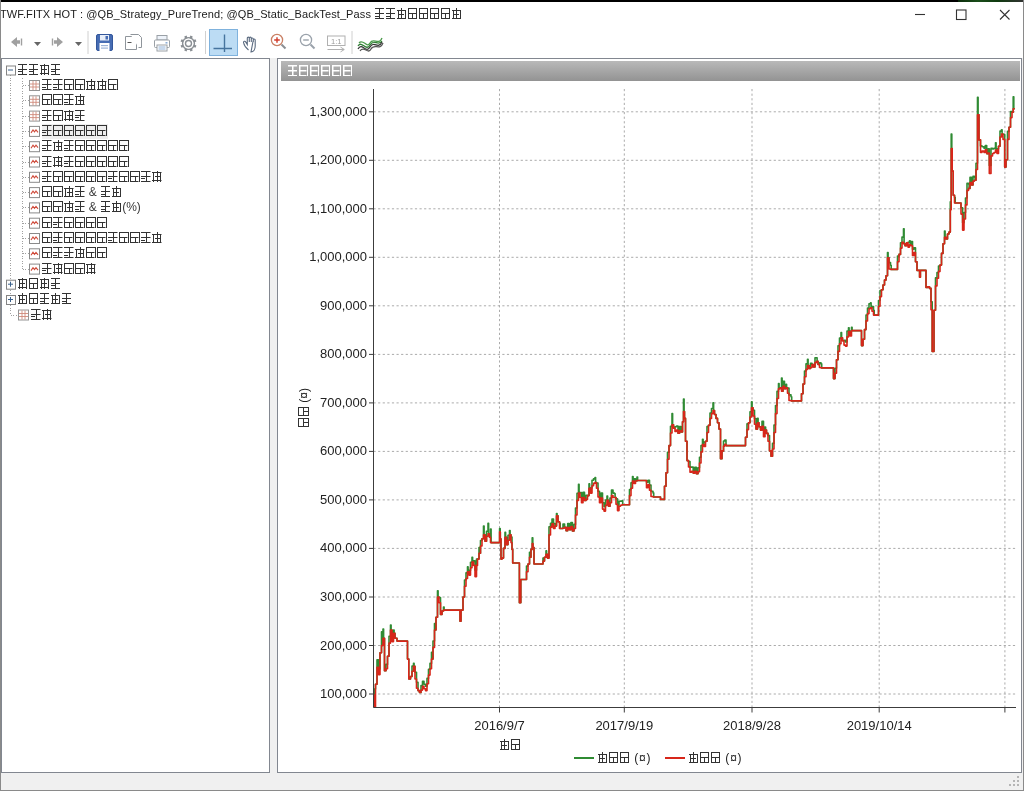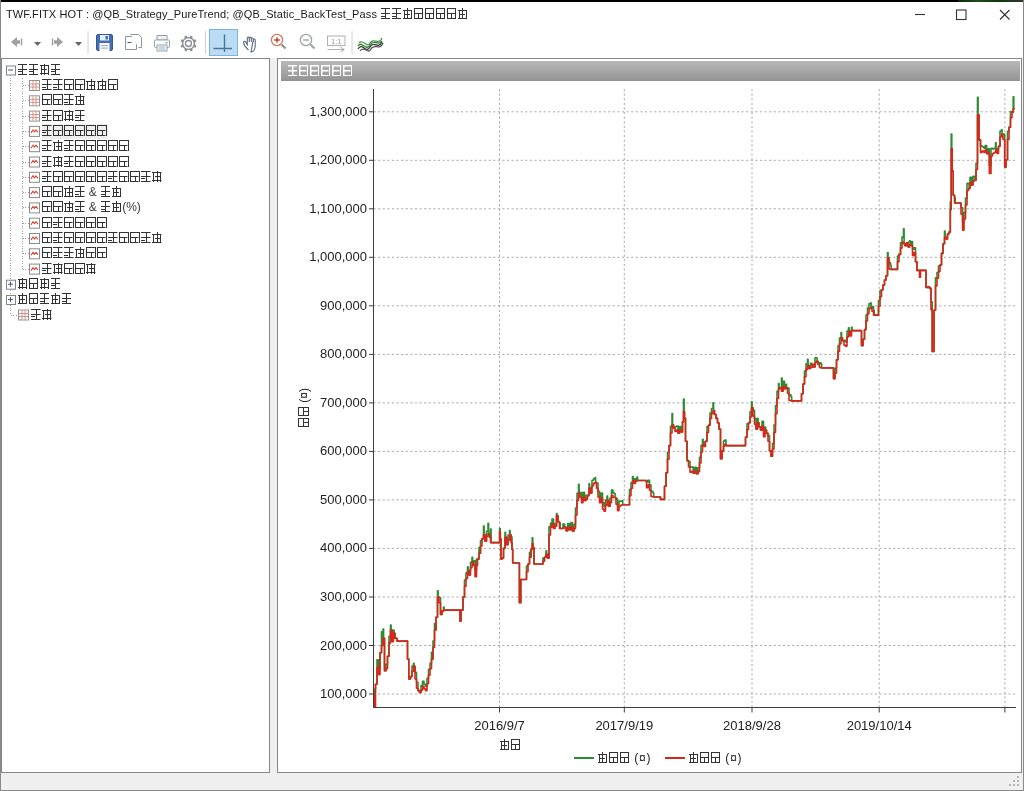--- a/index.html
+++ b/index.html
@@ -1,16 +1,16 @@
 <!DOCTYPE html>
 <html><head><meta charset="utf-8"><style>
 *{margin:0;padding:0;box-sizing:border-box}
 body{width:1024px;height:791px;font-family:"Liberation Sans",sans-serif;background:#f0f0f0;position:relative;overflow:hidden}
 #topstrip{position:absolute;left:0;top:0;width:1024px;height:2px;background:#000}
-#titlebar{position:absolute;left:0;top:2px;width:1024px;height:24px;background:#fff;font-size:11px;color:#1b1b1b;line-height:24px;padding-left:6px;letter-spacing:.1px;white-space:nowrap}
+#titlebar{position:absolute;left:0;top:2px;width:1024px;height:24px;background:#fff;font-size:11px;color:#1b1b1b;line-height:24px;letter-spacing:.1px;white-space:nowrap}
 #winbtns{position:absolute;right:0;top:2px;width:140px;height:24px}
 #toolbarbg{position:absolute;left:0;top:26px;width:1024px;height:32px;background:#fff}
 #tbar{position:absolute;left:0;top:26px}
 #treepanel{position:absolute;left:1px;top:58px;width:269px;height:715px;background:#fff;border:1px solid #828790}
 #rightpanel{position:absolute;left:277px;top:58px;width:745px;height:715px;background:#fff;border:1px solid #828790}
 #ptitle{position:absolute;left:281px;top:61px;width:739px;height:20px;background:linear-gradient(#b9b9b9,#939393);color:#fff;font-size:12px;font-weight:bold;line-height:20px;padding-left:6px}
 #treesvg{position:absolute;left:1px;top:58px}
 .trow{position:absolute;font-size:12px;color:#3a3a3a;height:15px;line-height:15px;white-space:nowrap}
 .sel{background:#eeeeee}
 #chart{position:absolute;left:0;top:0;pointer-events:none}

